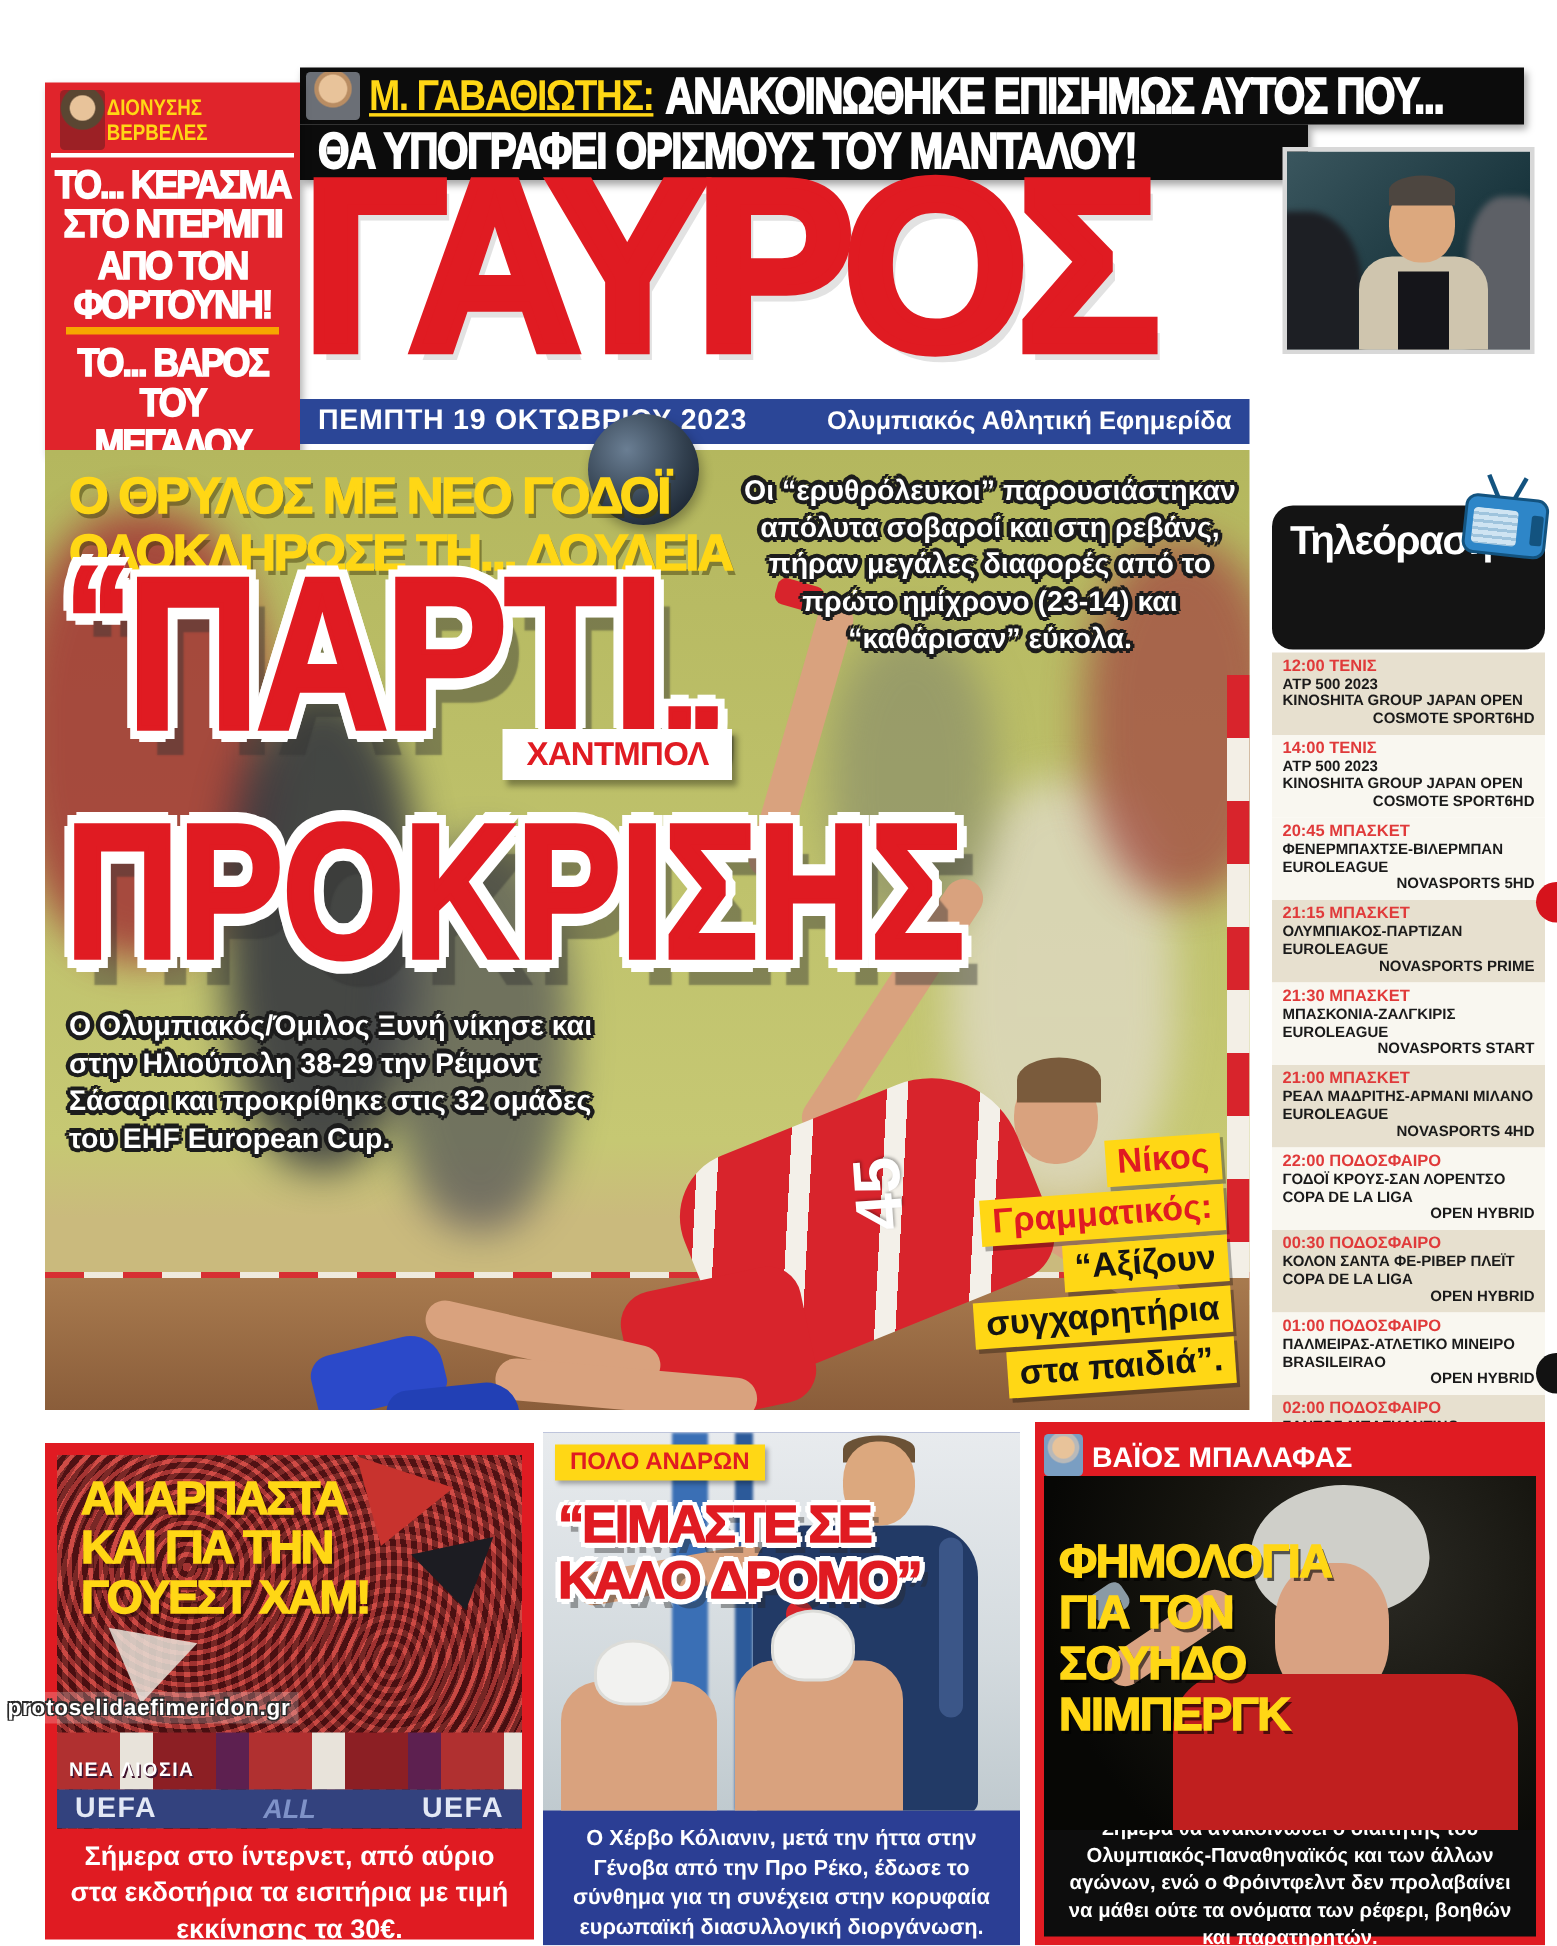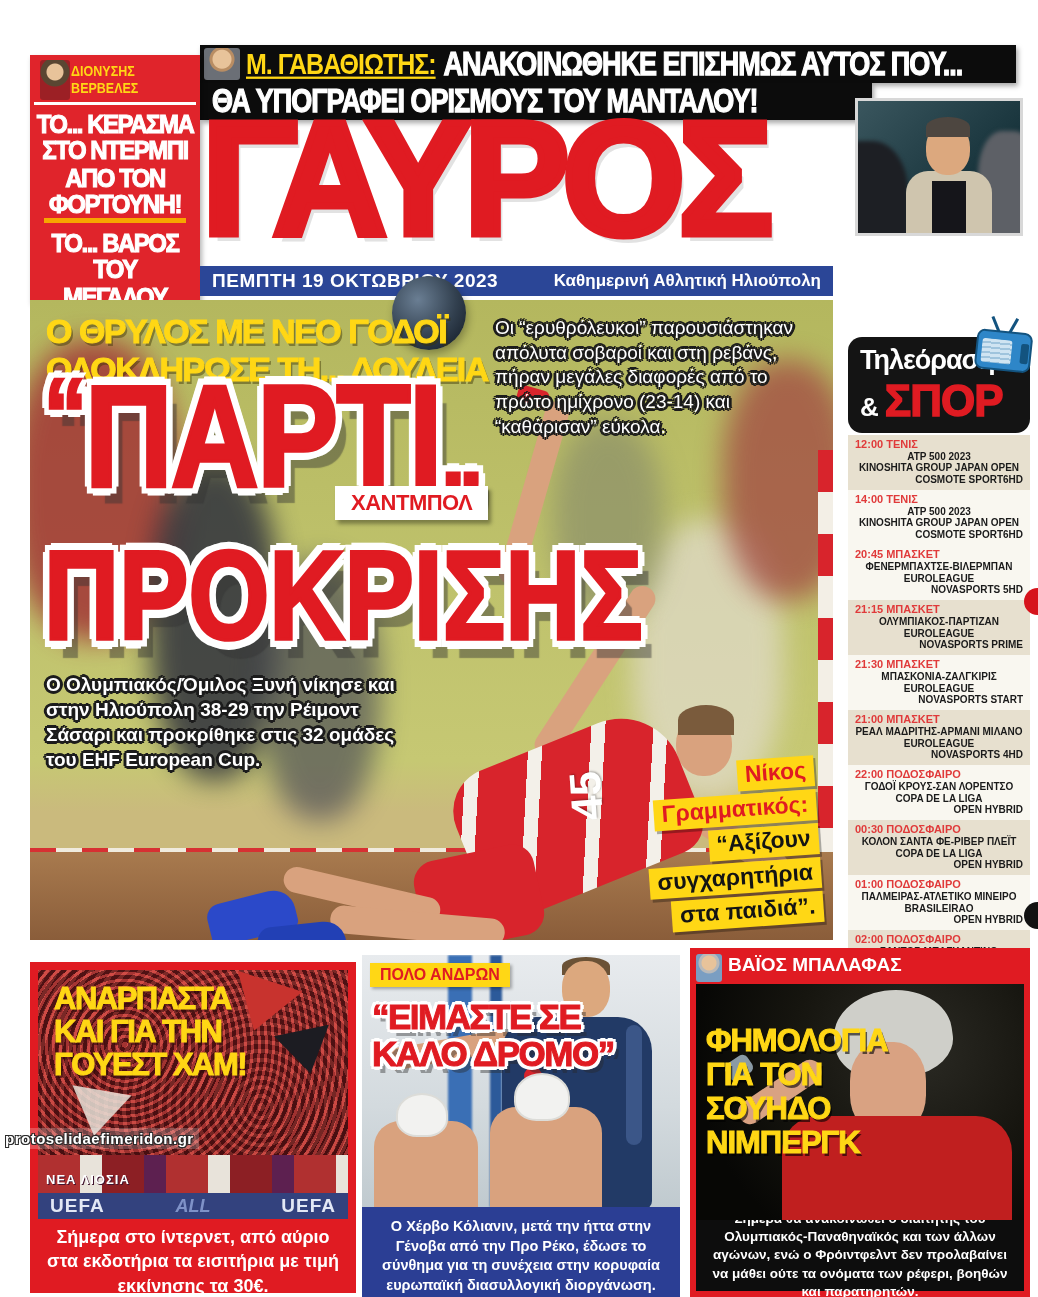--- a/index.html
+++ b/index.html
@@ -74,21 +74,21 @@
   .head1{position:absolute;left:14px;top:64px;color:#e01b22;font-weight:bold;font-size:122px;line-height:1;
         letter-spacing:-2px;transform:scaleY(1.18);transform-origin:top left;z-index:6;}
   .head2{position:absolute;left:14px;top:232px;color:#e01b22;font-weight:bold;font-size:104px;line-height:1;
         letter-spacing:0px;transform:scaleY(1.22);transform-origin:top left;z-index:6;}
   .oq{font-size:70%;vertical-align:top;}
   .cq{font-size:70%;}
   .sectlabel{position:absolute;left:305px;top:186px;background:#fff;color:#e01b22;font-weight:bold;font-size:22px;
         padding:4px 16px;z-index:7;box-shadow:3px 4px 4px rgba(0,0,0,.35);letter-spacing:-0.5px;}
   .outline-dark{text-shadow:-2px -2px 0 #1c1c1c,2px -2px 0 #1c1c1c,-2px 2px 0 #1c1c1c,2px 2px 0 #1c1c1c,
         0 3px 0 #1c1c1c,3px 0 0 #1c1c1c,0 -3px 0 #1c1c1c,-3px 0 0 #1c1c1c;}
-  .deck-right{position:absolute;right:8px;top:16px;width:330px;text-align:left;color:#fff;font-weight:normal;
+  .deck-right{position:absolute;right:8px;top:16px;width:330px;text-align:center;color:#fff;font-weight:bold;
         font-size:19px;line-height:1.3;z-index:6;}
   .deck-left{position:absolute;left:16px;top:372px;width:360px;color:#fff;font-weight:bold;font-size:19px;
         line-height:1.32;z-index:6;}
   .quotebox{position:absolute;right:14px;bottom:12px;display:flex;flex-direction:column;align-items:flex-end;
         gap:3px;z-index:7;transform:rotate(-4deg);}
   .q-line{background:#ffd715;font-weight:bold;font-size:23px;padding:1px 8px 3px 8px;box-shadow:2px 3px 0 rgba(0,0,0,.3);}
   .q-attrib{color:#e01b22;}
   .q-body{color:#141414;}
 
   
@@ -110,21 +110,21 @@
   .tvicon .screen{position:absolute;left:6px;bottom:7px;width:30px;height:24px;background:#cfe4f2;border-radius:3px;
         background-image:repeating-linear-gradient(180deg,#cfe4f2 0 3px,#9fc4dd 3px 5px);}
   .tvicon .knobs{position:absolute;right:5px;bottom:9px;width:8px;height:20px;background:#13537f;border-radius:2px;}
   .tvicon .ant1,.tvicon .ant2{position:absolute;width:3px;height:16px;background:#13537f;top:-6px;}
   .tvicon .ant1{left:16px;transform:rotate(-28deg);}
   .tvicon .ant2{left:34px;transform:rotate(24deg);}
   .tvrows{margin-top:2px;}
   .tv-row{background:#e7e0cf;padding:3px 7px 4px 7px;}
   .tv-row.alt{background:#f9f7f0;}
   .tv-time{color:#e03a3a;font-weight:bold;font-size:11px;text-align:left;line-height:1.15;}
-  .tv-line{color:#1a1a1a;font-weight:bold;font-size:10px;text-align:center;line-height:1.18;}
+  .tv-line{color:#1a1a1a;font-weight:bold;font-size:10px;line-height:1.18;}
   .tv-channel{color:#1a1a1a;font-weight:bold;font-size:10px;text-align:right;line-height:1.18;}
 
   .dot-red{right:-13px;top:588px;width:27px;height:27px;border-radius:50%;background:#d6131c;}
   .dot-black{right:-13px;top:902px;width:27px;height:27px;border-radius:50%;background:#121212;}
 
   
   .box1{left:30px;top:962px;width:326px;height:331px;background:#e01b22;padding:8px;box-sizing:border-box;}
   .box1-photo{position:relative;width:100%;height:249px;overflow:hidden;
         background:
          repeating-radial-gradient(circle at 28% 30%,rgba(225,75,70,.55) 0 3px,rgba(70,12,14,.55) 3px 7px),
@@ -159,21 +159,21 @@
   .wp-cap{position:absolute;background:#f2f2f0;border-radius:50% 50% 40% 40%;border:2px solid #dcdcd8;box-sizing:border-box;}
   .box2-label{position:absolute;left:8px;top:8px;background:#ffd715;color:#e01b22;font-weight:bold;font-size:16px;
         padding:3px 10px;z-index:3;box-shadow:2px 2px 3px rgba(0,0,0,.3);}
   .outline-white-sm{text-shadow:-3px -3px 0 #fff,3px -3px 0 #fff,-3px 3px 0 #fff,3px 3px 0 #fff,
         -4px 0 0 #fff,4px 0 0 #fff,0 -4px 0 #fff,0 4px 0 #fff,6px 7px 0 rgba(40,40,40,.4);}
   .box2-head{position:absolute;left:10px;top:44px;color:#e01b22;font-weight:bold;font-size:35px;line-height:1.05;
         letter-spacing:-1.5px;z-index:3;-webkit-text-stroke:1px #e01b22;}
   .box2-cap{color:#fff;font-weight:bold;font-size:14.5px;line-height:1.35;text-align:center;padding:10px 14px;}
 
   .box3{left:690px;top:948px;width:340px;height:349px;background:#e01b22;padding:6px;box-sizing:border-box;}
-  .box3-label{position:relative;height:30px;display:flex;align-items:flex-start;gap:6px;}
+  .box3-label{position:relative;height:30px;display:flex;align-items:flex-end;gap:6px;}
   .box3-thumb{width:26px;height:28px;border-radius:3px;background:radial-gradient(circle at 50% 32%,#e8c39a 0 7px,#b9b9b9 8px 10px,#7a9ec2 11px);}
   .box3-label-text{color:#fff;font-weight:bold;font-size:19px;letter-spacing:0;}
   .box3-photo{position:relative;width:100%;height:236px;overflow:hidden;
         background:radial-gradient(circle at 68% 28%,#2b2a24 0%,#16150f 45%,#070705 80%);}
   .ref-hair{position:absolute;right:72px;top:6px;width:118px;height:88px;background:#cfcfc9;
         border-radius:55% 60% 45% 50%;transform:rotate(-8deg);}
   .ref-face{position:absolute;right:98px;top:58px;width:76px;height:92px;background:#d9a282;border-radius:42%;}
   .ref-shirt{position:absolute;right:12px;bottom:-8px;width:230px;height:112px;background:#c01f1f;
         border-radius:36px 36px 0 0;}
   .ref-arm{position:absolute;right:196px;top:96px;width:96px;height:24px;background:#d9a282;border-radius:12px;
@@ -212,21 +212,21 @@
 ΑΠΟ ΤΟΝ
 ΦΟΡΤΟΥΝΗ!</div>
     <div class="leftbox-div"></div>
     <div class="leftbox-h2 prelines">ΤΟ... ΒΑΡΟΣ ΤΟΥ
 ΜΕΓΑΛΟΥ ΜΑΤΣ!</div>
   </div>
 
   <div class="abs masthead nowrap">ΓΑΥΡΟΣ</div>
   <div class="abs datebar">
     <div class="date-left">ΠΕΜΠΤΗ 19 ΟΚΤΩΒΡΙΟΥ 2023</div>
-    <div class="date-right">Καθημερινή Αθλητική Ηλιούπολη</div>
+    <div class="date-right">Ολυμπιακός Αθλητική Εφημερίδα</div>
   </div>
 
   <div class="abs rt-photo">
     <div class="abs rt-woman"></div>
     <div class="abs rt-man2"></div>
     <div class="abs rt-blazer"></div>
     <div class="abs rt-tee"></div>
     <div class="abs rt-head"></div>
     <div class="abs rt-hair"></div>
   </div>
@@ -281,21 +281,20 @@
           <div class="q-line q-body">συγχαρητήρια</div>
           <div class="q-line q-body">στα παιδιά”.</div>
         </div>
     </div>
   </div>
   <div class="abs ball"></div>
 
   <div class="abs tvcol">
     <div class="tvhead">
       <div class="tvtitle">Τηλεόραση</div>
-      <div><span class="tvamp">&amp;</span><span class="tvsport">ΣΠΟΡ</span></div>
       <div class="tvicon">
         <div class="ant1"></div>
           <div class="ant2"></div>
         <div class="body"></div>
           <div class="screen"></div>
           <div class="knobs"></div>
       </div>
     </div>
     <div class="tvrows">
         <div class="tv-row">

